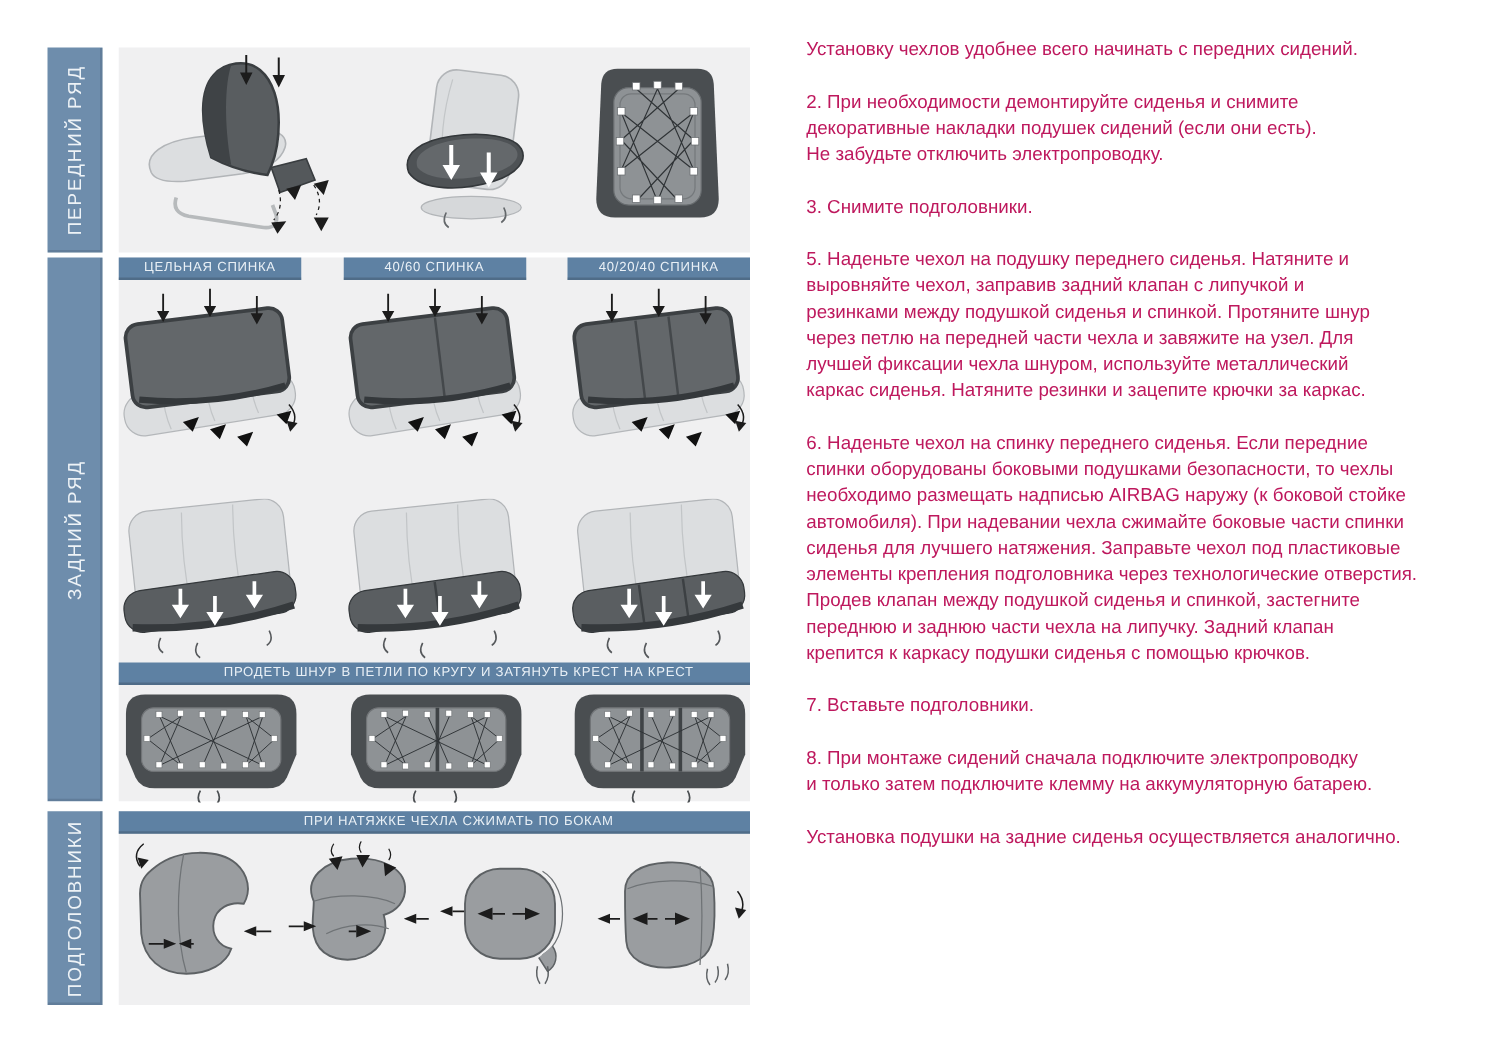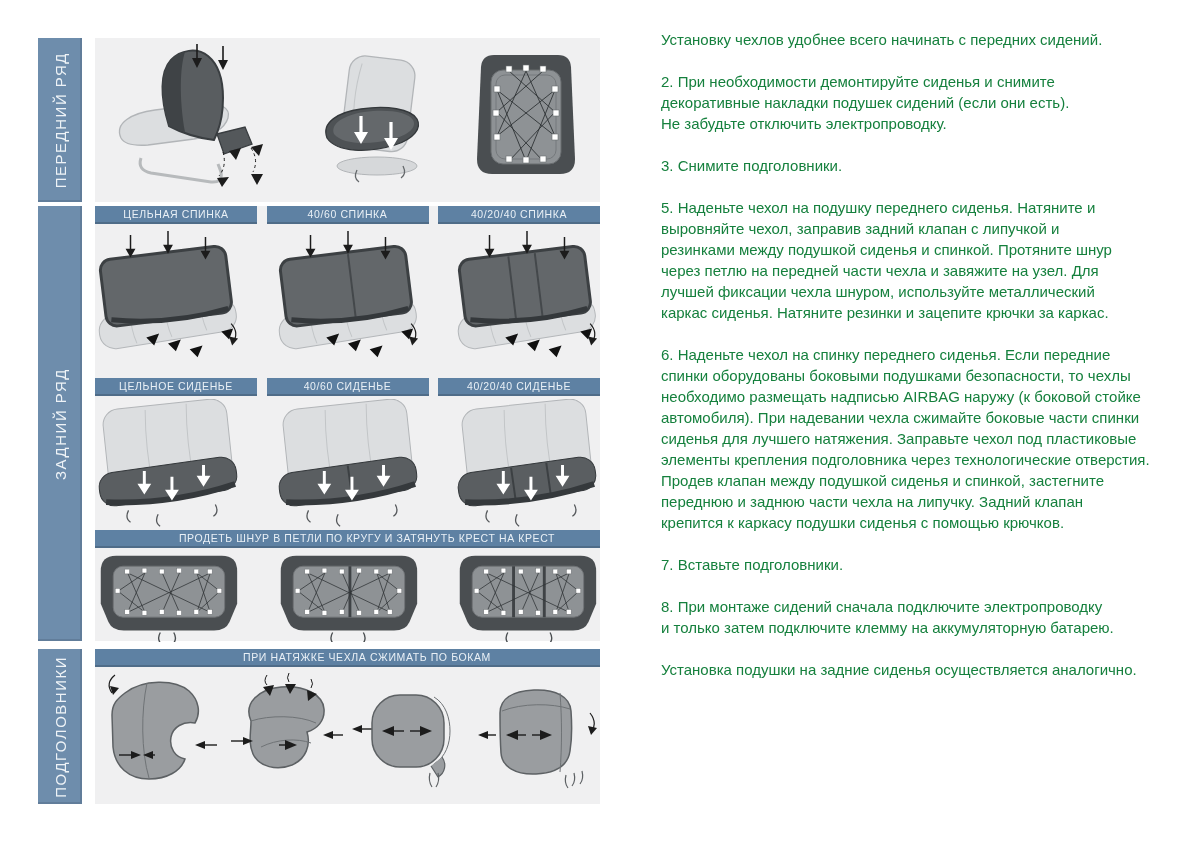--- a/index.html
+++ b/index.html
@@ -20,31 +20,31 @@
   .panel{position:absolute;left:95px;width:505px;background:#f0f0f1;}
   .panel-front{top:38px;height:164px;}
   .panel-rear{top:206px;height:435px;}
   .panel-head{top:649px;height:155px;text-align:right;}
 
   
   .plabel{background:#5e81a3;color:#e9f0f6;font-size:10.5px;letter-spacing:.6px;
           display:flex;align-items:center;justify-content:center;
           height:18px;border-bottom:2px solid rgba(45,60,75,.30);box-sizing:border-box;}
   .labelrow{position:absolute;left:0;right:0;display:flex;justify-content:space-between;}
-  .labelrow .plabel{width:162px;}
+  .labelrow .plabel{width:146px;}
   .plabel-full{position:absolute;left:0;right:0;padding-left:39px;}
 
   .illo-row{position:absolute;left:0;right:0;display:flex;justify-content:space-between;}
   .illo-row .col{width:146px;display:flex;justify-content:center;align-items:flex-start;}
   .heads-row{position:absolute;left:0;right:0;display:flex;justify-content:space-around;align-items:center;}
 
   svg{display:block;}
 
   
-  .instructions{position:absolute;left:661px;top:29px;width:540px;color:#15803d;}
+  .instructions{position:absolute;left:645px;top:29px;width:540px;color:#be185d;}
   .instructions p{margin:0 0 21px 0;font-size:15px;line-height:21px;white-space:pre-line;}
 </style>
 </head>
 <body>
 
 <div class="page">
 
   <div class="vbar vbar-front">
     <span class="vtext">ПЕРЕДНИЙ РЯД</span>
   </div>
@@ -157,25 +157,20 @@
             </g>
         <path d="M36,8 v15 M74,4 v15 M112,10 v15" stroke="#1c1c1c" stroke-width="1.5"></path>
         <path d="M36,31 l-5,-9 h10 z M74,27 l-5,-9 h10 z M112,33 l-5,-9 h10 z" fill="#1c1c1c"></path>
         <path d="M52,112 l13,-4 -5,12 z M74,118 l13,-4 -5,12 z M96,124 l13,-4 -5,12 z M128,106 l12,-3 -4,11 z" fill="#111"></path>
         <path d="M138,98 q9,10 1,20" fill="none" stroke="#1c1c1c" stroke-width="1.2"></path>
             <path d="M139,120 l-3,-9 9,2 z" fill="#1c1c1c"></path>
       </svg>
         </div>
     </div>
 
-    <div class="labelrow" style="top:172px">
-      <div class="plabel">ЦЕЛЬНОЕ СИДЕНЬЕ</div>
-      <div class="plabel">40/60 СИДЕНЬЕ</div>
-      <div class="plabel">40/20/40 СИДЕНЬЕ</div>
-    </div>
 
     <div class="illo-row" style="top:193px">
       <div class="col">
           <svg width="148" height="133" viewBox="0 0 148 133">
         <g transform="translate(11,4) rotate(-6 63 45)">
               <rect width="126" height="86" rx="16" fill="#dcdee0" stroke="#b2b5b8"></rect>
               <path d="M44,4 q-4,40 0,78 M86,2 q-4,40 0,80" stroke="#c2c5c7" fill="none"></path>
             </g>
         <g transform="translate(2,66) rotate(-8 70 17)">
               <rect x="2" width="140" height="34" rx="15" fill="#5a5e61" stroke="#34383b"></rect>

